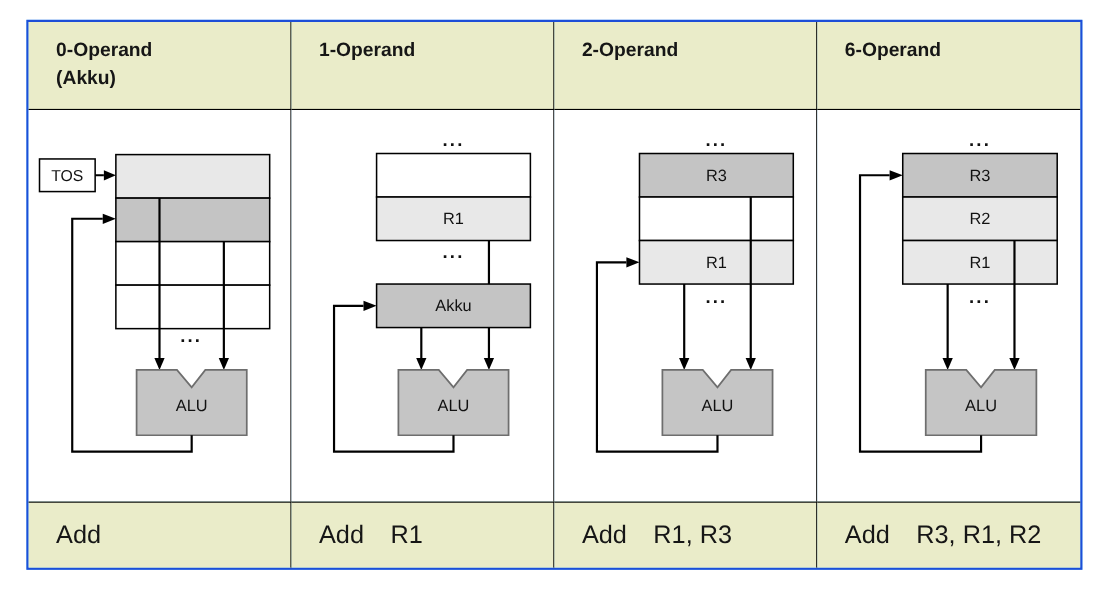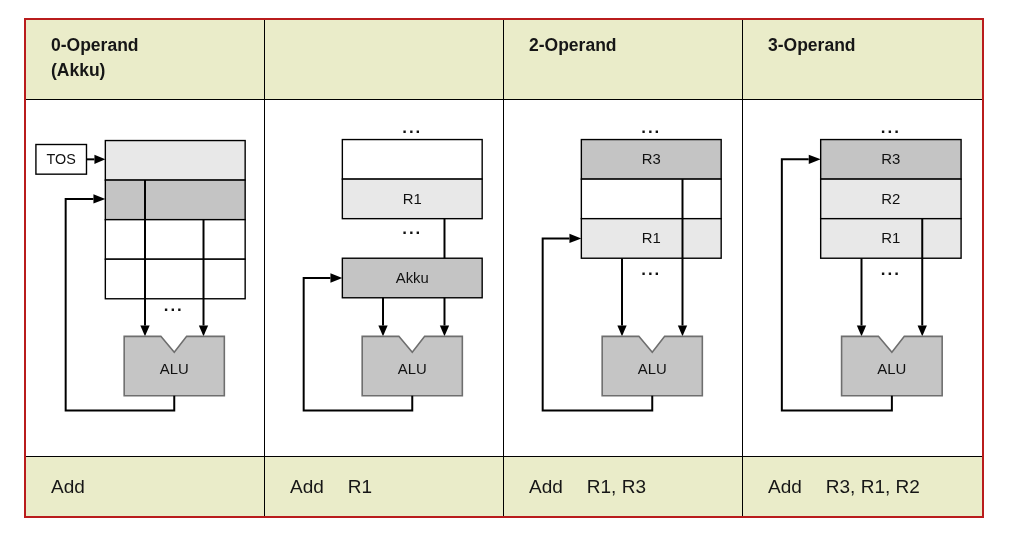--- a/index.html
+++ b/index.html
@@ -1,26 +1,26 @@
 <!DOCTYPE html>
 <html><head>
 <meta charset="utf-8">
 <style>
   html,body{margin:0;padding:0;background:#ffffff;}
   .page{position:relative;width:1009px;height:541px;background:#ffffff;overflow:hidden;
         font-family:"Liberation Sans",sans-serif;color:#111;}
   .op-table{position:absolute;left:24px;top:18px;width:960px;height:500px;
-            box-sizing:border-box;border:2px solid #b91c1c;background:#7dd3fc;
+            box-sizing:border-box;border:2px solid #1d4ed8;background:#7dd3fc;
             display:grid;grid-template-columns:repeat(4,1fr);grid-template-rows:80px 1fr 60px;}
   .cell{box-sizing:border-box;border-right:1.5px solid #000;overflow:hidden;}
   .cell.last{border-right:none;}
   .hcell{background:#eaecc9;border-bottom:1.5px solid #000;padding:13px 8px 0 25px;
          font-weight:bold;font-size:17.5px;line-height:25px;color:#161616;}
   .fcell{background:#eaecc9;border-top:1.5px solid #000;display:flex;align-items:center;
-         padding-left:25px;font-size:19px;color:#161616;}
+         padding-left:25px;font-size:23px;color:#161616;}
   .fcell .ops{margin-left:24px;}
   .bcell{background:#ffffff;padding:0;}
   .bcell svg{display:block;width:100%;height:100%;}
   
   svg text{font-family:"Liberation Sans",sans-serif;font-size:15px;fill:#111;text-anchor:middle;}
   svg text.dots{font-weight:bold;font-size:17px;letter-spacing:2px;}
   svg text.tos-t{font-size:14.5px;}
   .boxline{stroke:#000;stroke-width:1.4;}
   .conn{stroke:#000;stroke-width:2;fill:none;}
   .head{fill:#000;stroke:none;}
@@ -33,27 +33,28 @@
 <body>
 
 <div class="page">
   <div class="op-table">
 
     <div class="cell hcell">
       <div>0-Operand</div>
       <div>(Akku)</div>
     </div>
     <div class="cell hcell">
+      <div>1-Operand</div>
     </div>
     <div class="cell hcell">
       <div>2-Operand</div>
       <div></div>
     </div>
     <div class="cell hcell last">
-      <div>3-Operand</div>
+      <div>6-Operand</div>
       <div></div>
     </div>
 
     <div class="cell bcell">
       <svg viewBox="0 0 240 360" preserveAspectRatio="none">
 
         <rect class="boxline g-light" x="80" y="41" width="141" height="40"></rect>
         <rect class="boxline g-mid" x="80" y="81" width="141" height="40"></rect>
         <rect class="boxline g-white" x="80" y="121" width="141" height="40"></rect>
         <rect class="boxline g-white" x="80" y="161" width="141" height="40"></rect>

